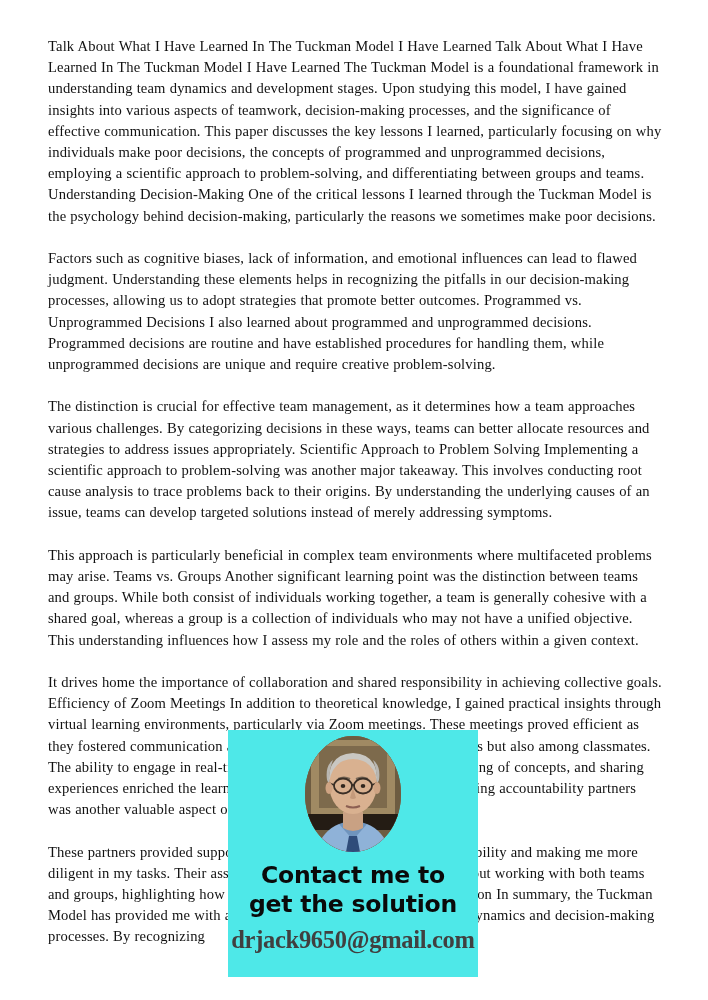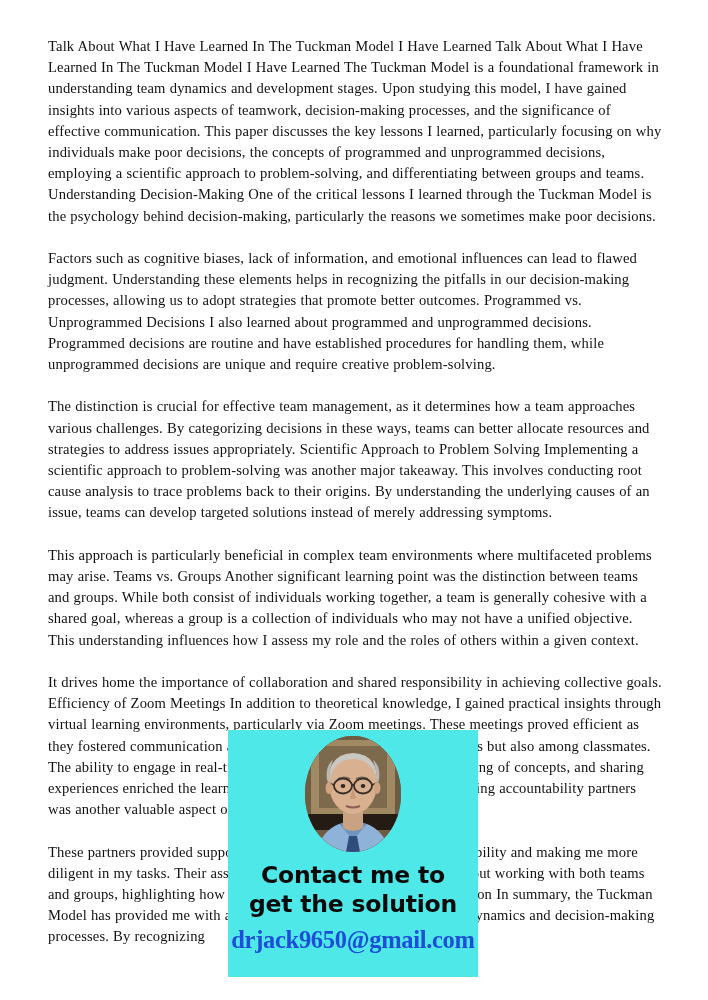--- a/index.html
+++ b/index.html
@@ -76,21 +76,21 @@
     letter-spacing: -0.2px;
   }
   #contact-headline .hl-line { display: block; white-space: nowrap; }
 
   #contact-email {
     margin-top: 7px;
     font-family: "Liberation Serif", "DejaVu Serif", serif;
     font-weight: bold;
     font-size: 24.5px;
     line-height: 28px;
-    color: #1d4ed8;
+    color: #404040;
     text-align: right;
     white-space: nowrap;
     letter-spacing: -0.3px;
   }
 </style>
 </head>
 <body>
 
 <div id="document-page">
   <p class="doc-paragraph">Talk About What I Have Learned In The Tuckman Model I Have Learned Talk About What I Have Learned In The Tuckman Model I Have Learned The Tuckman Model is a foundational framework in understanding team dynamics and development stages. Upon studying this model, I have gained insights into various aspects of teamwork, decision-making processes, and the significance of effective communication. This paper discusses the key lessons I learned, particularly focusing on why individuals make poor decisions, the concepts of programmed and unprogrammed decisions, employing a scientific approach to problem-solving, and differentiating between groups and teams. Understanding Decision-Making One of the critical lessons I learned through the Tuckman Model is the psychology behind decision-making, particularly the reasons we sometimes make poor decisions.</p>

